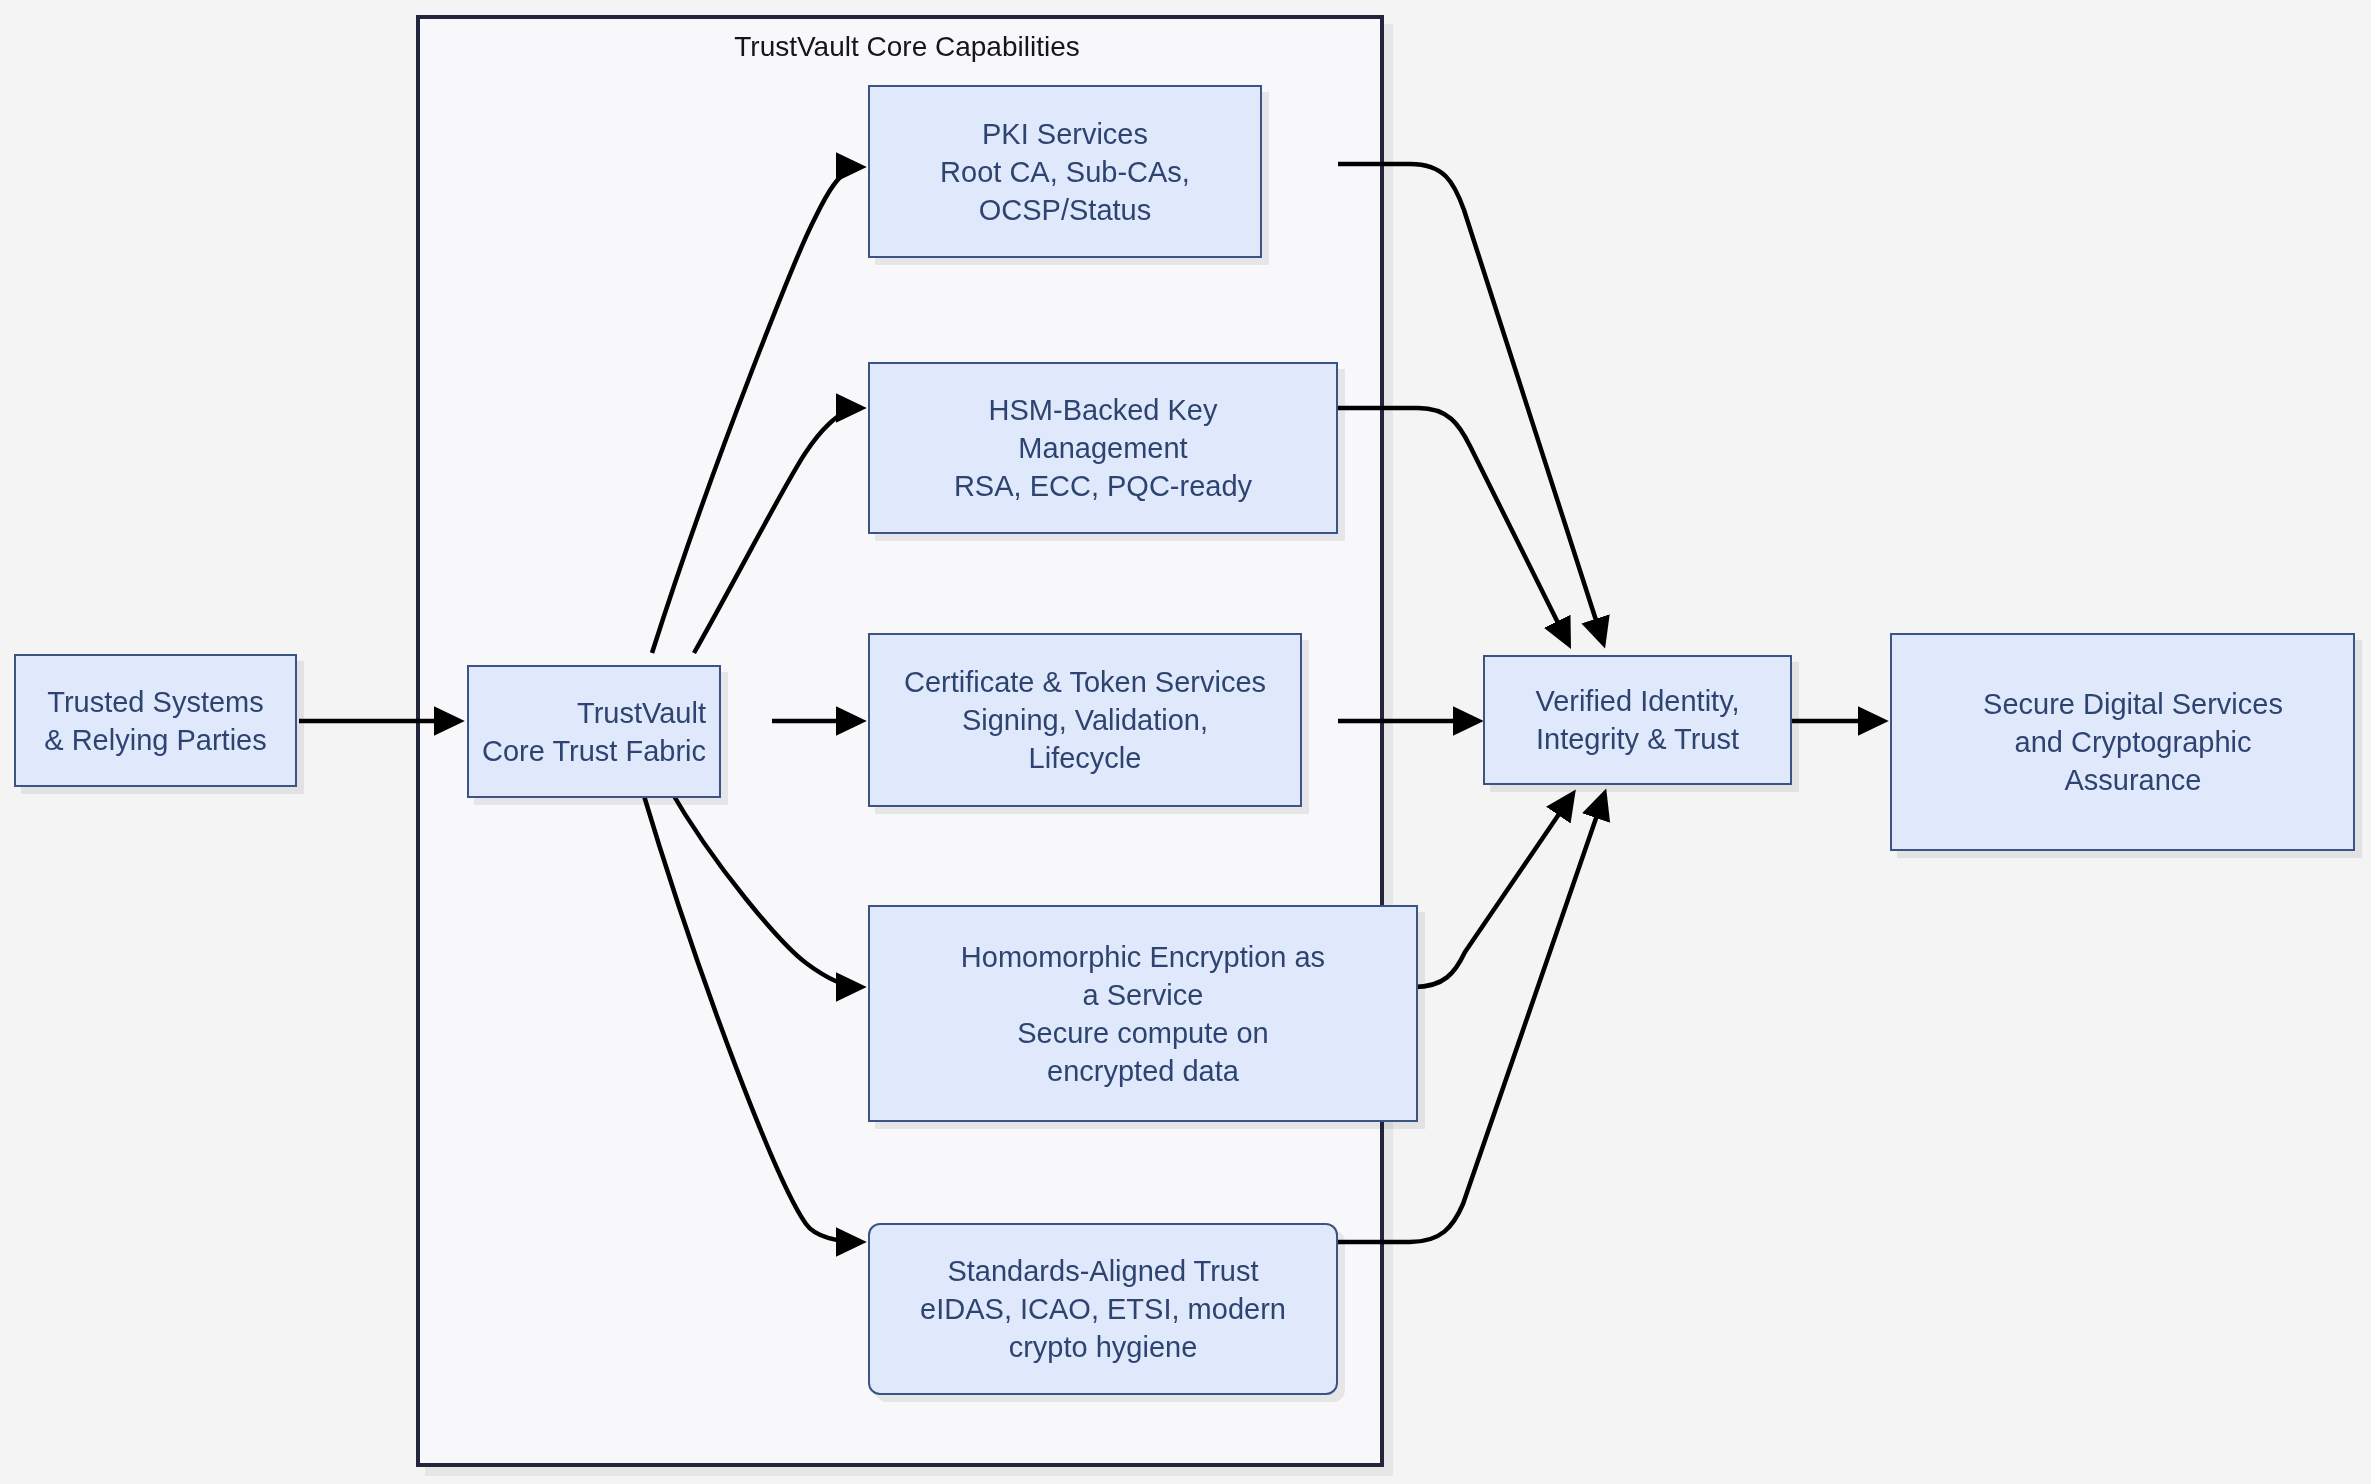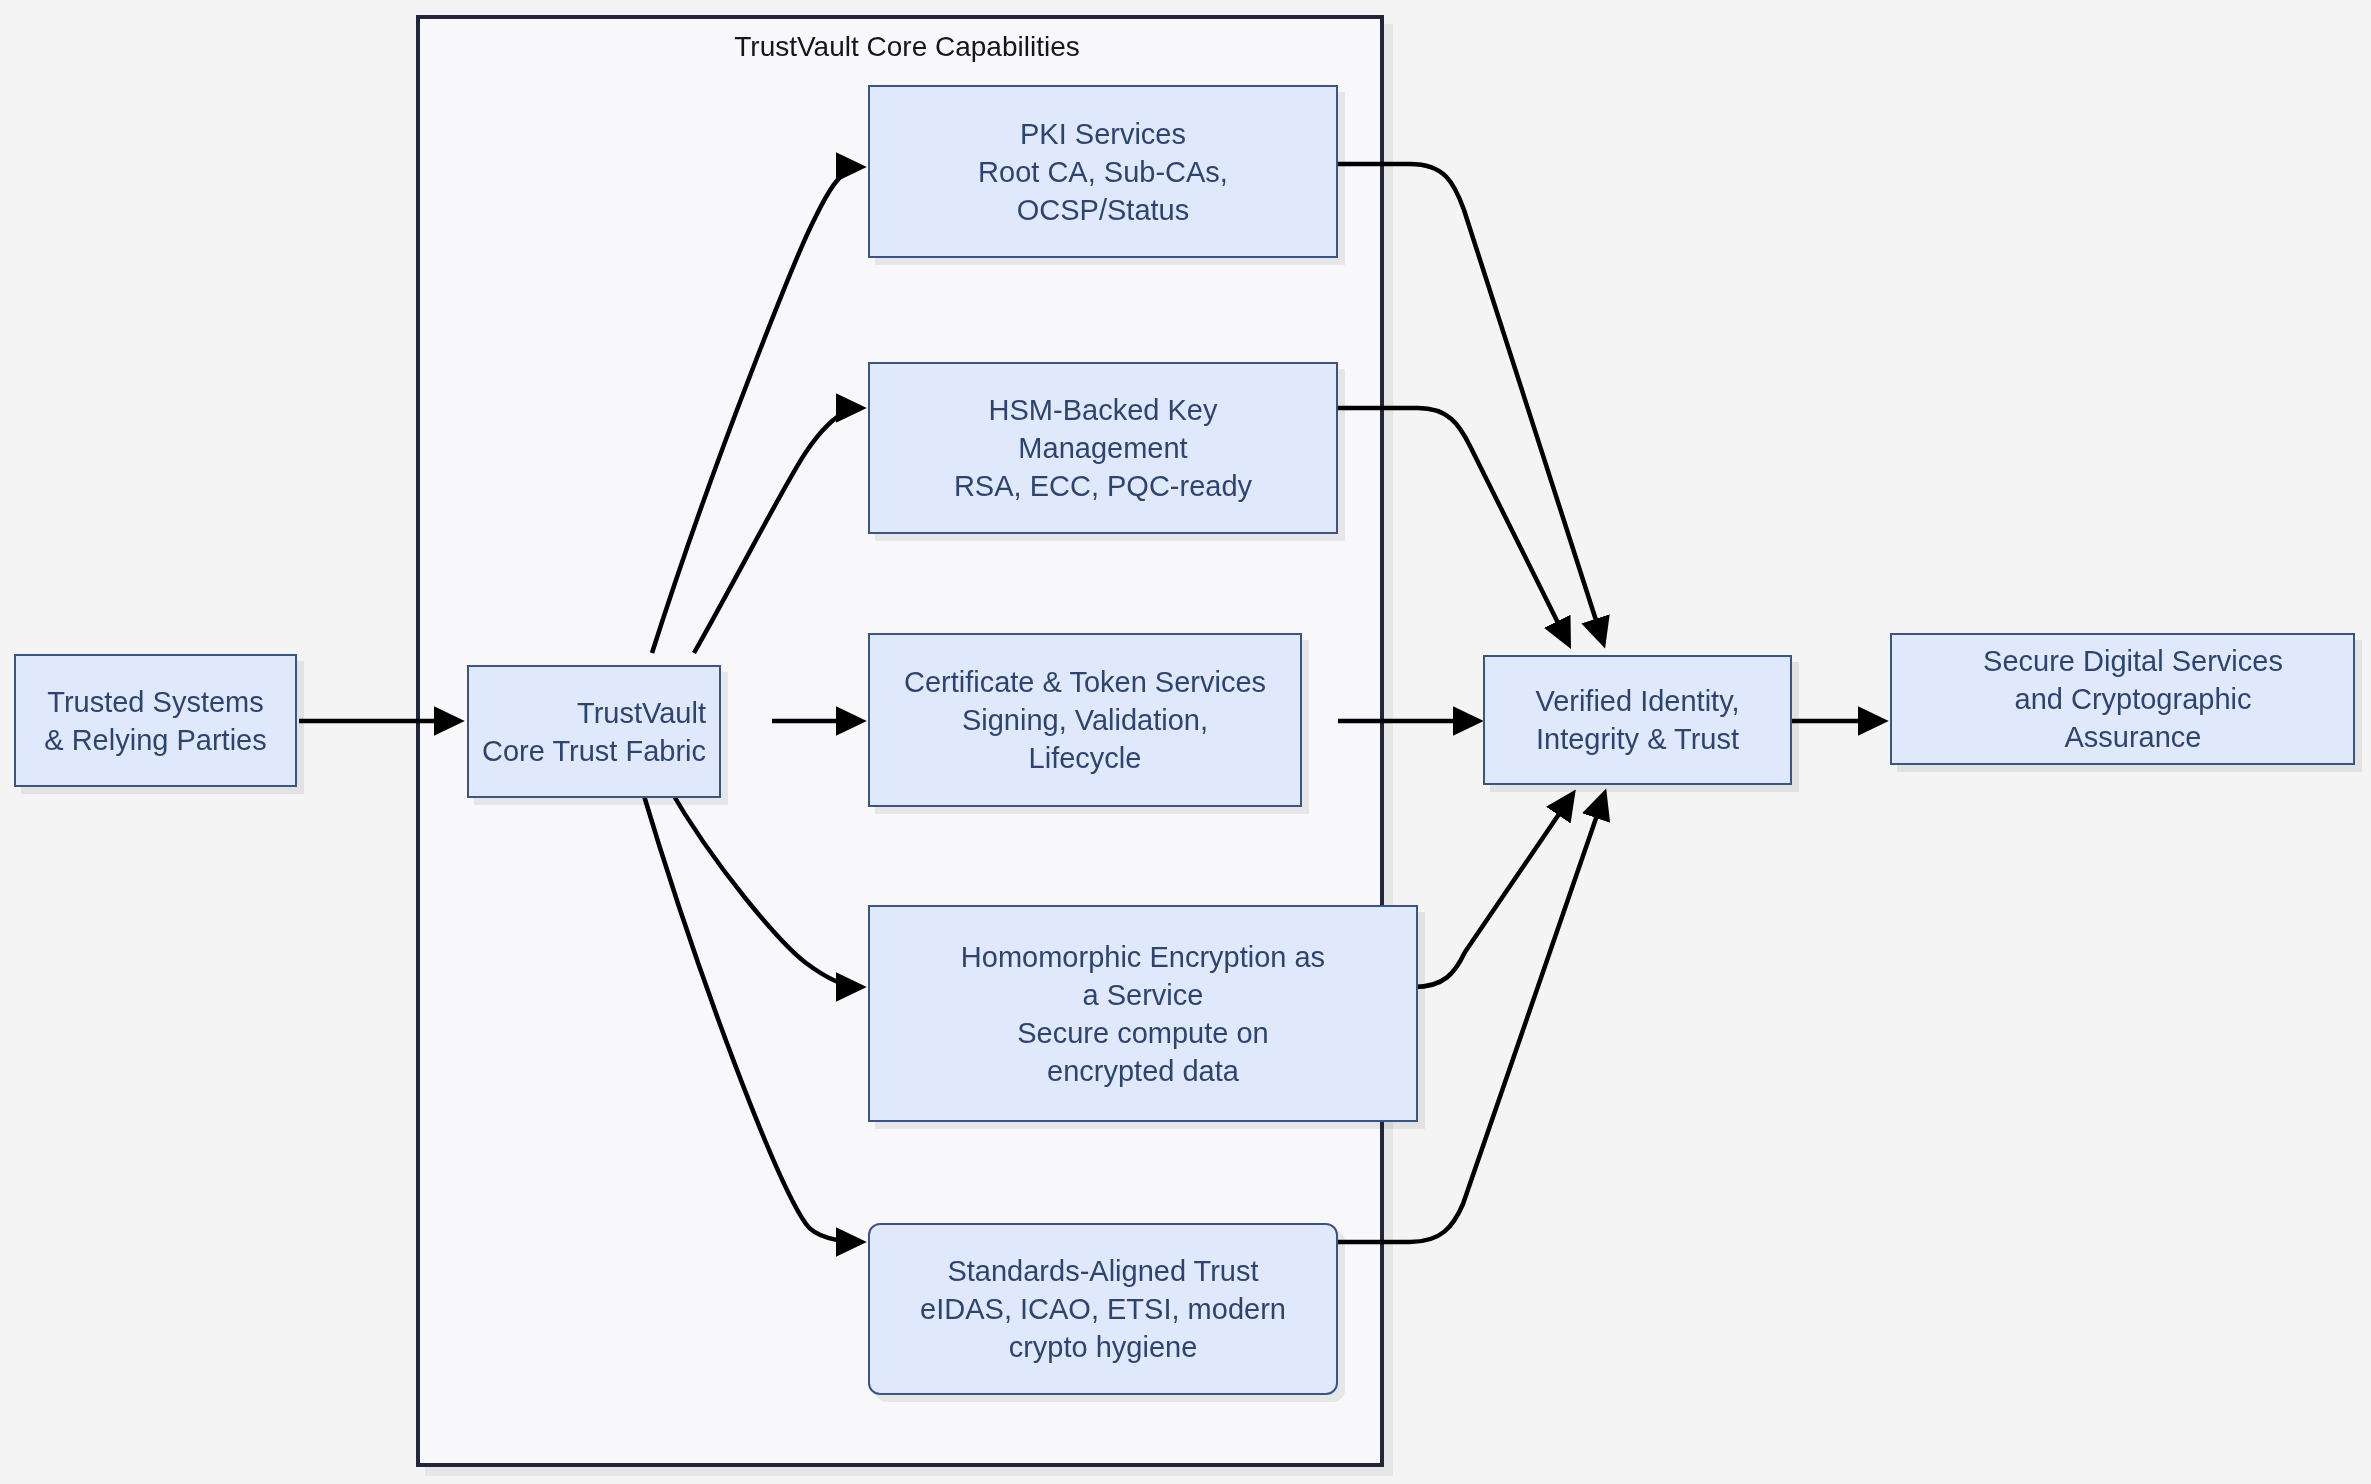--- a/index.html
+++ b/index.html
@@ -57,27 +57,27 @@
     align-items: center;
     justify-content: center;
     text-align: center;
     color: var(--node-text, #2e4470);
     font-size: 29px;
     line-height: 38px;
     white-space: pre-line;
   }
   .n-trusted   { left: 14px;   top: 654px;  width: 283px; height: 133px; }
   .n-fabric    { left: 467px;  top: 665px;  width: 254px; height: 133px; text-align: right; }
-  .n-pki       { left: 868px;  top: 85px;   width: 470px; height: 173px; align-items: center; }
+  .n-pki       { left: 868px;  top: 85px;   width: 394px; height: 173px; align-items: center; }
   .n-hsm       { left: 868px;  top: 362px;  width: 470px; height: 172px; }
   .n-cert      { left: 868px;  top: 633px;  width: 434px; height: 174px; }
   .n-homo      { left: 868px;  top: 905px;  width: 550px; height: 217px; }
   .n-std       { left: 868px;  top: 1223px; width: 470px; height: 172px; border-radius: 12px; }
   .n-verified  { left: 1483px; top: 655px;  width: 309px; height: 130px; }
-  .n-secure    { left: 1890px; top: 633px;  width: 465px; height: 132px; padding-left: 21px; }
+  .n-secure    { left: 1890px; top: 633px;  width: 465px; height: 218px; padding-left: 21px; }
 </style>
 </head>
 <body>
 
 <div class="stage">
 
   <div class="cluster">
     <div class="cluster-title">TrustVault Core Capabilities</div>
   </div>
 

